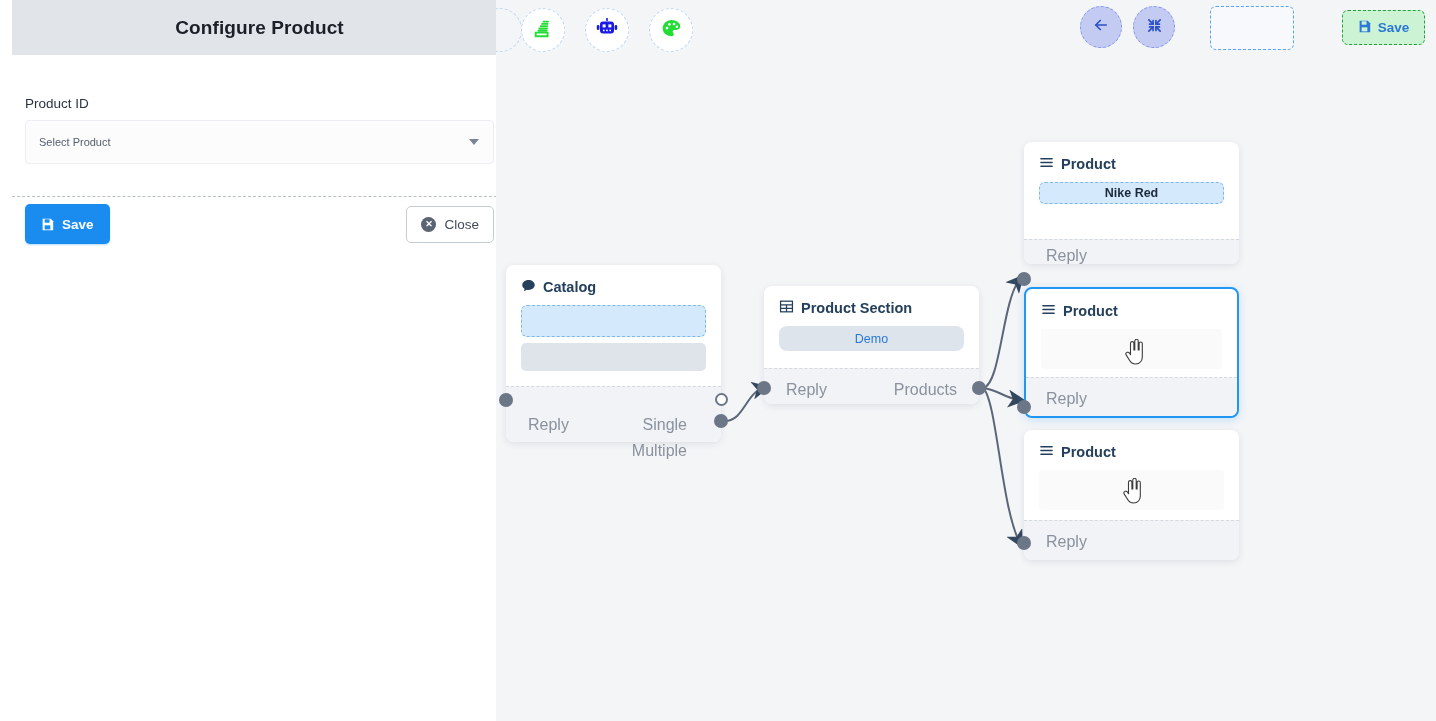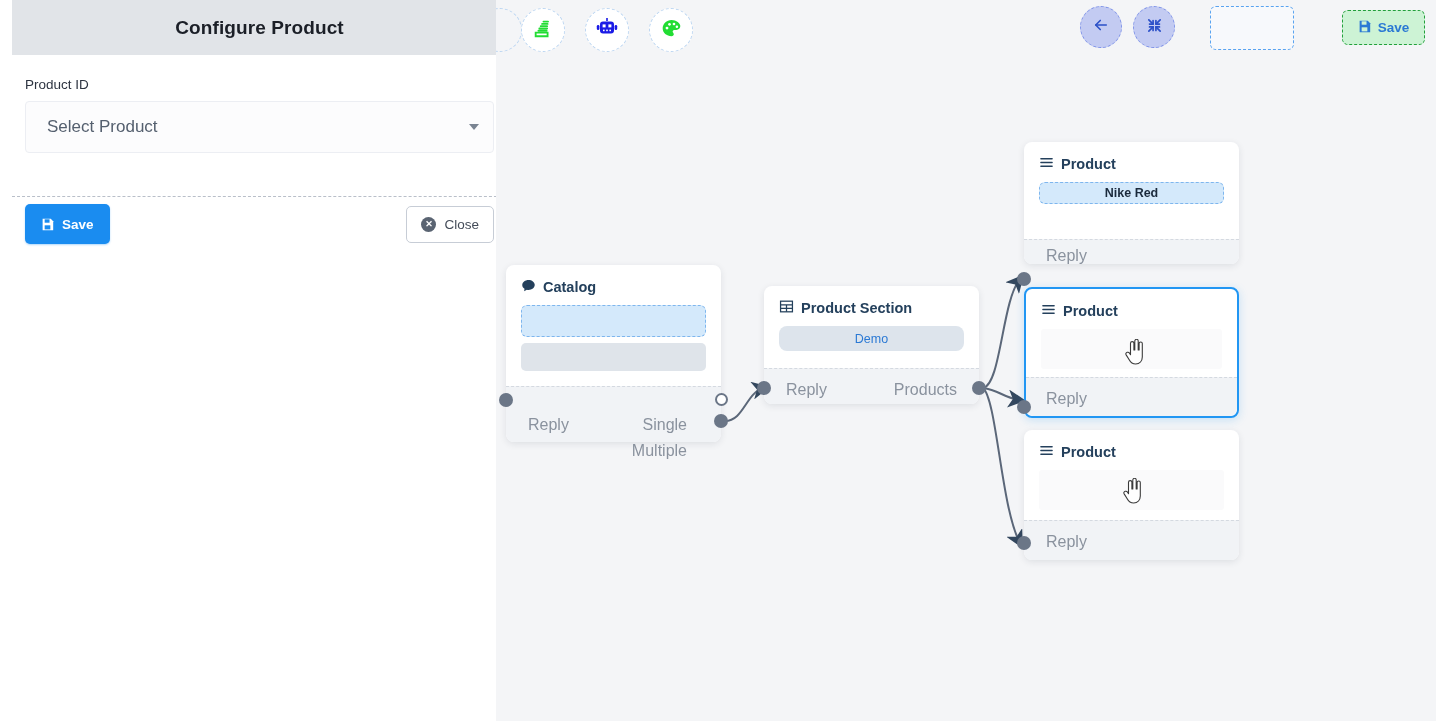--- a/index.html
+++ b/index.html
@@ -22,33 +22,33 @@
   }
   .sidebar-header {
     height: 55px;
     background: #e1e4e8;
     display: flex; align-items: center; justify-content: center;
   }
   .sidebar-title {
     font-size: 19px; font-weight: bold; color: #1b1f27;
     letter-spacing: .1px;
   }
-  .sidebar-body { padding: 22px 13px 0 13px; }
+  .sidebar-body { padding: 22px 13px 0 13px; margin-top: 19px; }
   .field-label {
     font-size: 13.5px; color: #2c3340; margin-bottom: 9px;
   }
   .select-box {
     position: relative;
-    height: 52px;
+    height: 44px;
     border: 1px solid #eceef3;
     border-radius: 4px;
     background: #fcfcfd;
     display: flex; align-items: center;
-    padding: 0 34px 0 21px;
-    font-size: 17px; color: #55606f;
+    padding: 0 34px 0 13px;
+    font-size: 11px; color: #55606f;
     cursor: pointer;
   }
   .select-caret {
     position: absolute; right: 14px; top: 50%;
     transform: translateY(-50%);
     width: 0; height: 0;
     border-left: 5px solid transparent;
     border-right: 5px solid transparent;
     border-top: 6px solid #7a8492;
   }

